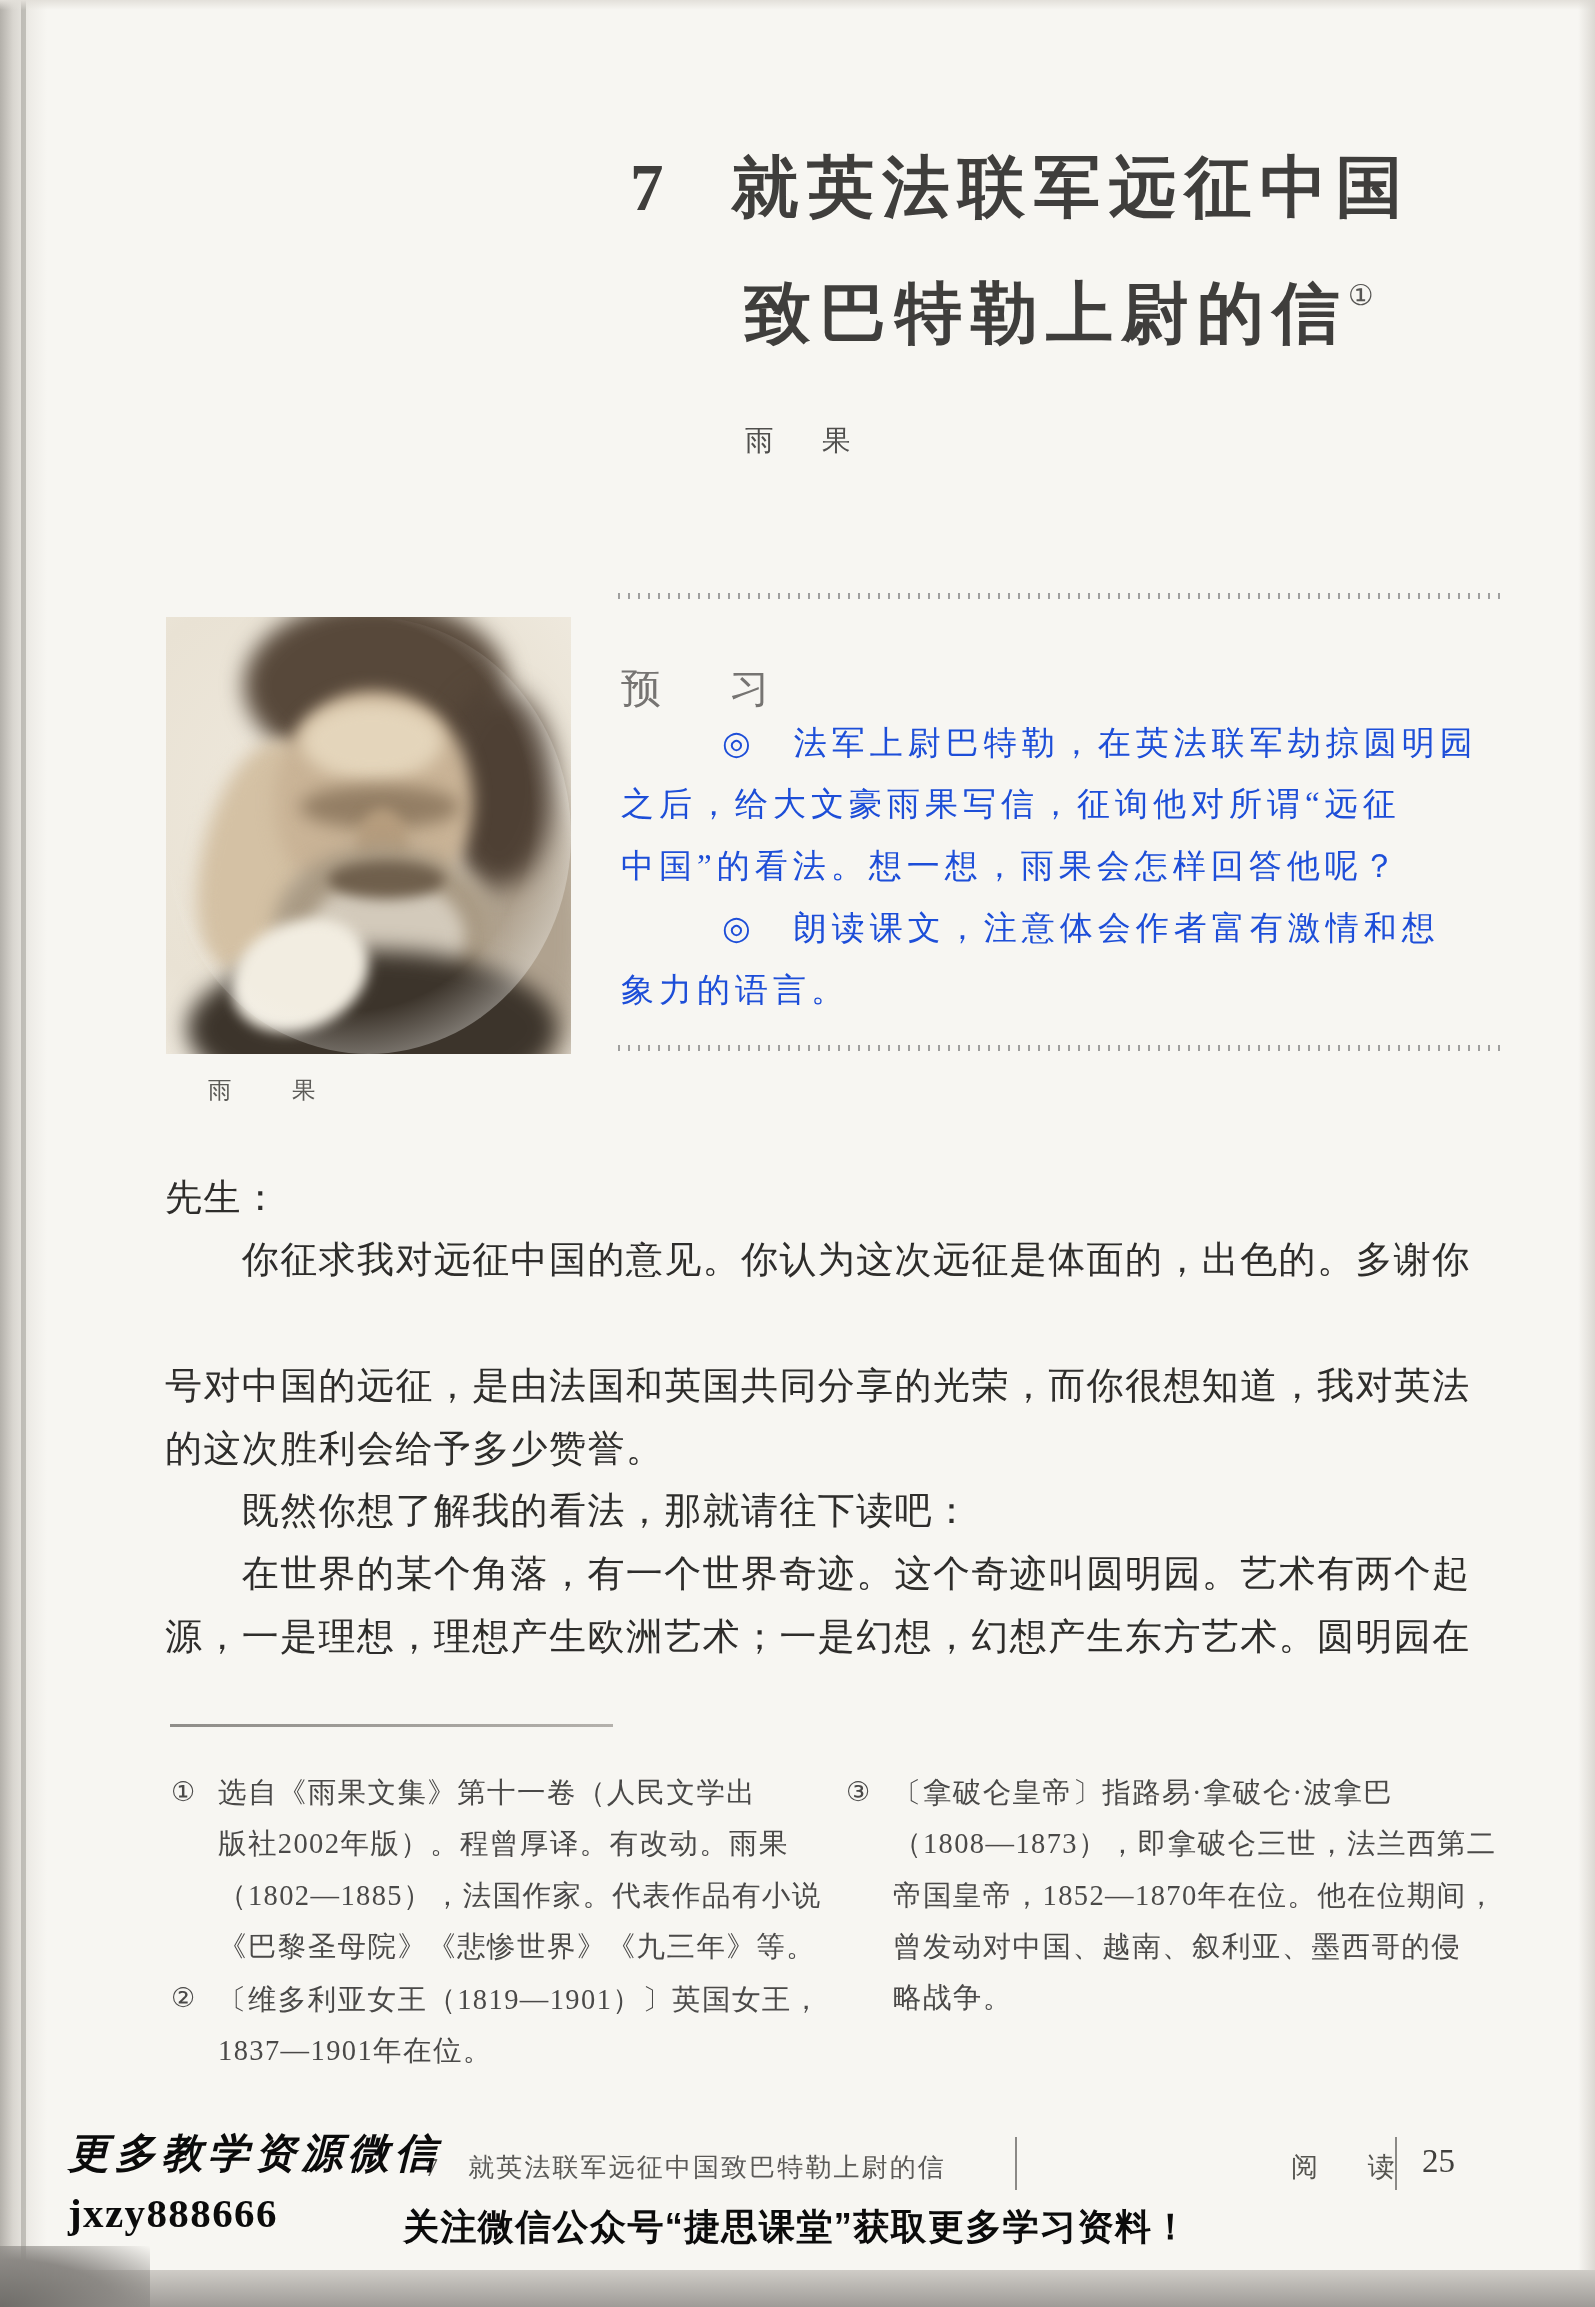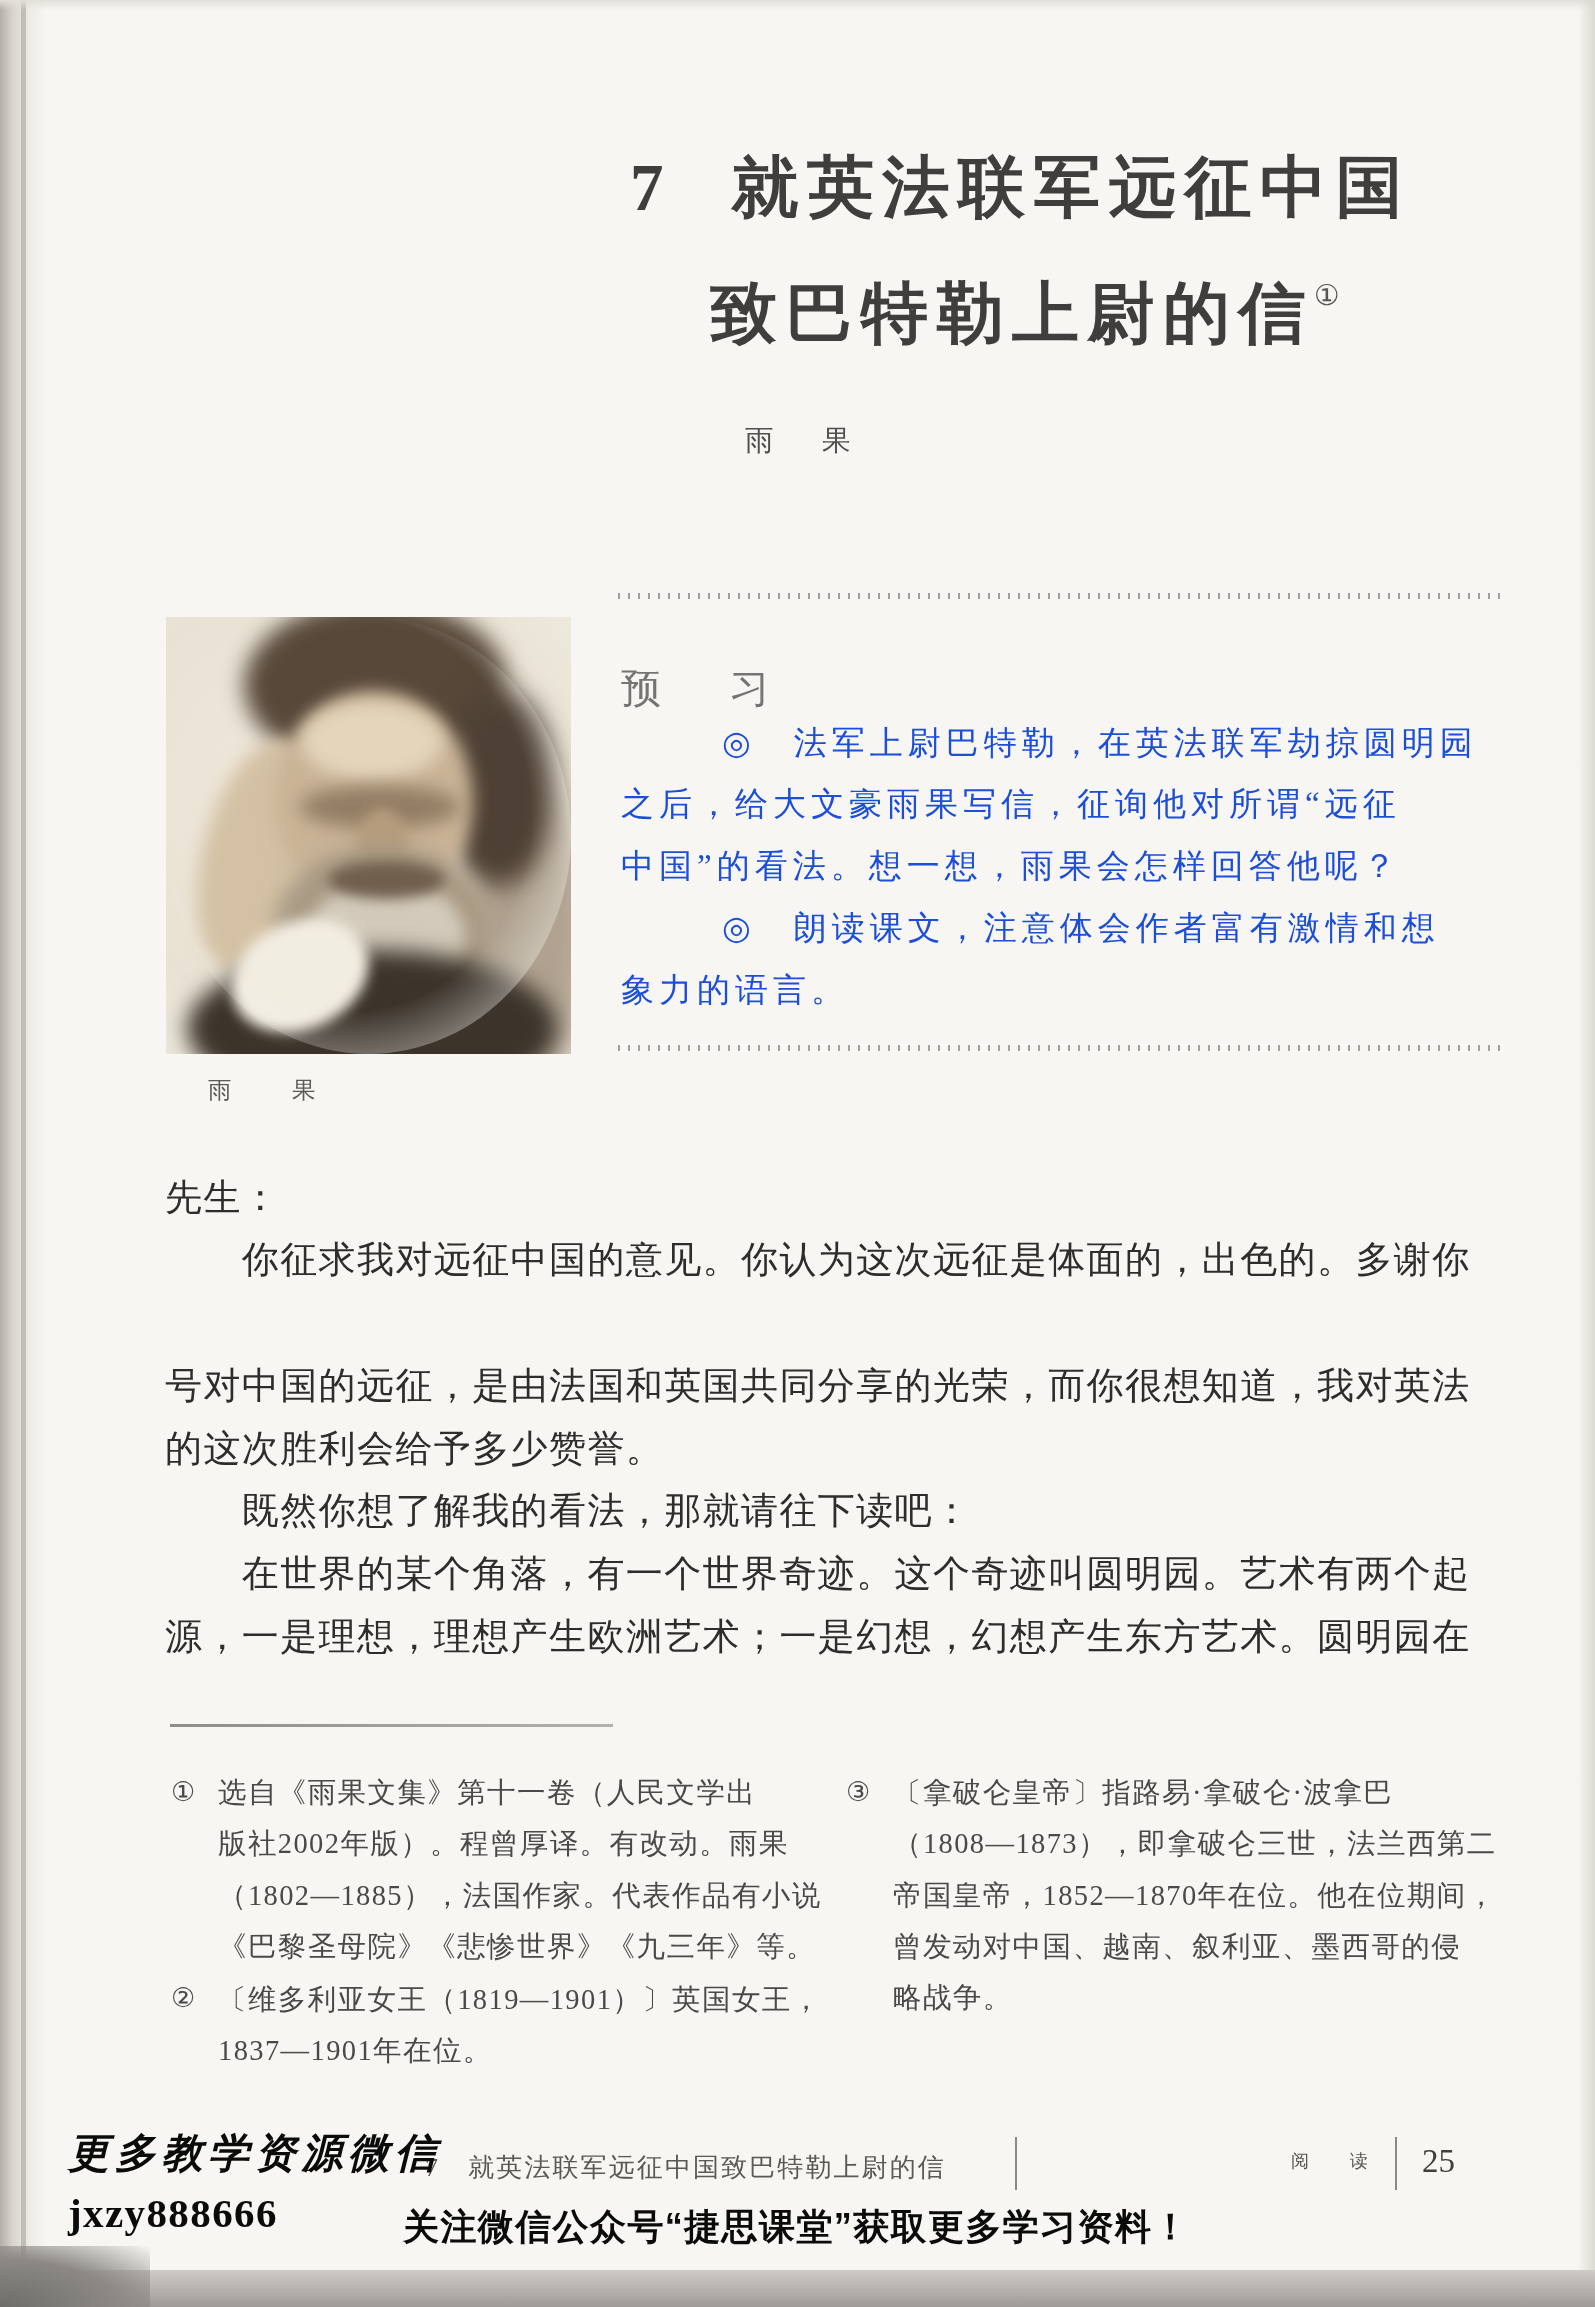--- a/index.html
+++ b/index.html
@@ -18,21 +18,21 @@
     background:linear-gradient(270deg,#dad7d1,rgba(247,246,242,0));}
   .edge-bottom{position:absolute;left:0;bottom:0;width:100%;height:37px;
     background:linear-gradient(#cfccc7,#9e9b97);}
   .edge-corner{position:absolute;left:0;bottom:0;width:150px;height:61px;
     background:radial-gradient(ellipse at 0% 100%,#6f6d69 0,#8c8985 55%,rgba(158,155,151,0) 100%);}
   
   .title-line1{position:absolute;left:630px;top:142px;font-size:67px;font-weight:700;
     color:#3f3e3c;letter-spacing:8.5px;white-space:nowrap;}
   .title-line1 .num{letter-spacing:0;}
   .title-line1 .t{margin-left:68px;}
-  .title-line2{position:absolute;left:710px;top:268px;font-size:67px;font-weight:700;
+  .title-line2{position:absolute;left:744px;top:268px;font-size:67px;font-weight:700;
     color:#3f3e3c;letter-spacing:8.5px;white-space:nowrap;}
   .title-sup{font-size:28.5px;vertical-align:31px;font-weight:400;color:#565553;letter-spacing:0;}
   .author{position:absolute;left:745px;top:422px;font-size:28.5px;color:#504f4d;
     letter-spacing:10px;white-space:nowrap;}
   
   .portrait{position:absolute;left:166px;top:617px;width:405px;height:437px;overflow:hidden;
     background:radial-gradient(ellipse at 38% 42%,#efe9dd 0,#e9e2d4 62%,#f1ece2 100%);}
   .portrait div{position:absolute;border-radius:50%;}
   .p-hair{left:78px;top:-17px;width:264px;height:171px;background:#57483a;filter:blur(11.4px);}
   .p-hairside{left:276px;top:71px;width:114px;height:199px;background:#4e4034;filter:blur(13px);}
@@ -72,21 +72,21 @@
   .fn-rule{position:absolute;left:170px;top:1724px;width:443px;height:2.8px;
     background:linear-gradient(90deg,#8f8d89,#b4b1ac);}
   .fn-marker{position:absolute;font-size:27px;color:#4a4948;}
   .fn-line{position:absolute;font-size:28.5px;color:#4a4948;letter-spacing:1.4px;white-space:nowrap;}
   .fnL .fn-line{left:218px;}
   .fnR .fn-line{left:893px;}
   
   .footer-title{position:absolute;left:425px;top:2150px;font-size:26px;color:#5a5956;
     letter-spacing:2.1px;white-space:nowrap;}
   .footer-bar1{position:absolute;left:1015px;top:2137px;width:2.1px;height:53px;background:#8b8986;}
-  .footer-section{position:absolute;left:1291px;top:2149px;font-size:18px;color:#55544f;
+  .footer-section{position:absolute;left:1291px;top:2149px;font-size:27px;color:#55544f;
     letter-spacing:11.4px;white-space:nowrap;}
   .footer-bar2{position:absolute;left:1395px;top:2137px;width:2.1px;height:53px;background:#8b8986;}
   .footer-page{position:absolute;left:1422px;top:2143px;font-size:33px;color:#403f3c;}
   
   .wm{color:#0b0b0b;white-space:nowrap;position:absolute;font-weight:700;}
   .wm1{left:68px;top:2126px;font-size:41px;letter-spacing:5.7px;font-style:italic;
     font-family:"Liberation Serif","DejaVu Serif",serif;font-weight:900;}
   .wm2{left:68px;top:2189px;font-size:41px;letter-spacing:1.4px;
     font-family:"Liberation Serif","DejaVu Serif",serif;}
   .wm3{left:403px;top:2203px;font-size:36px;letter-spacing:1.4px;

